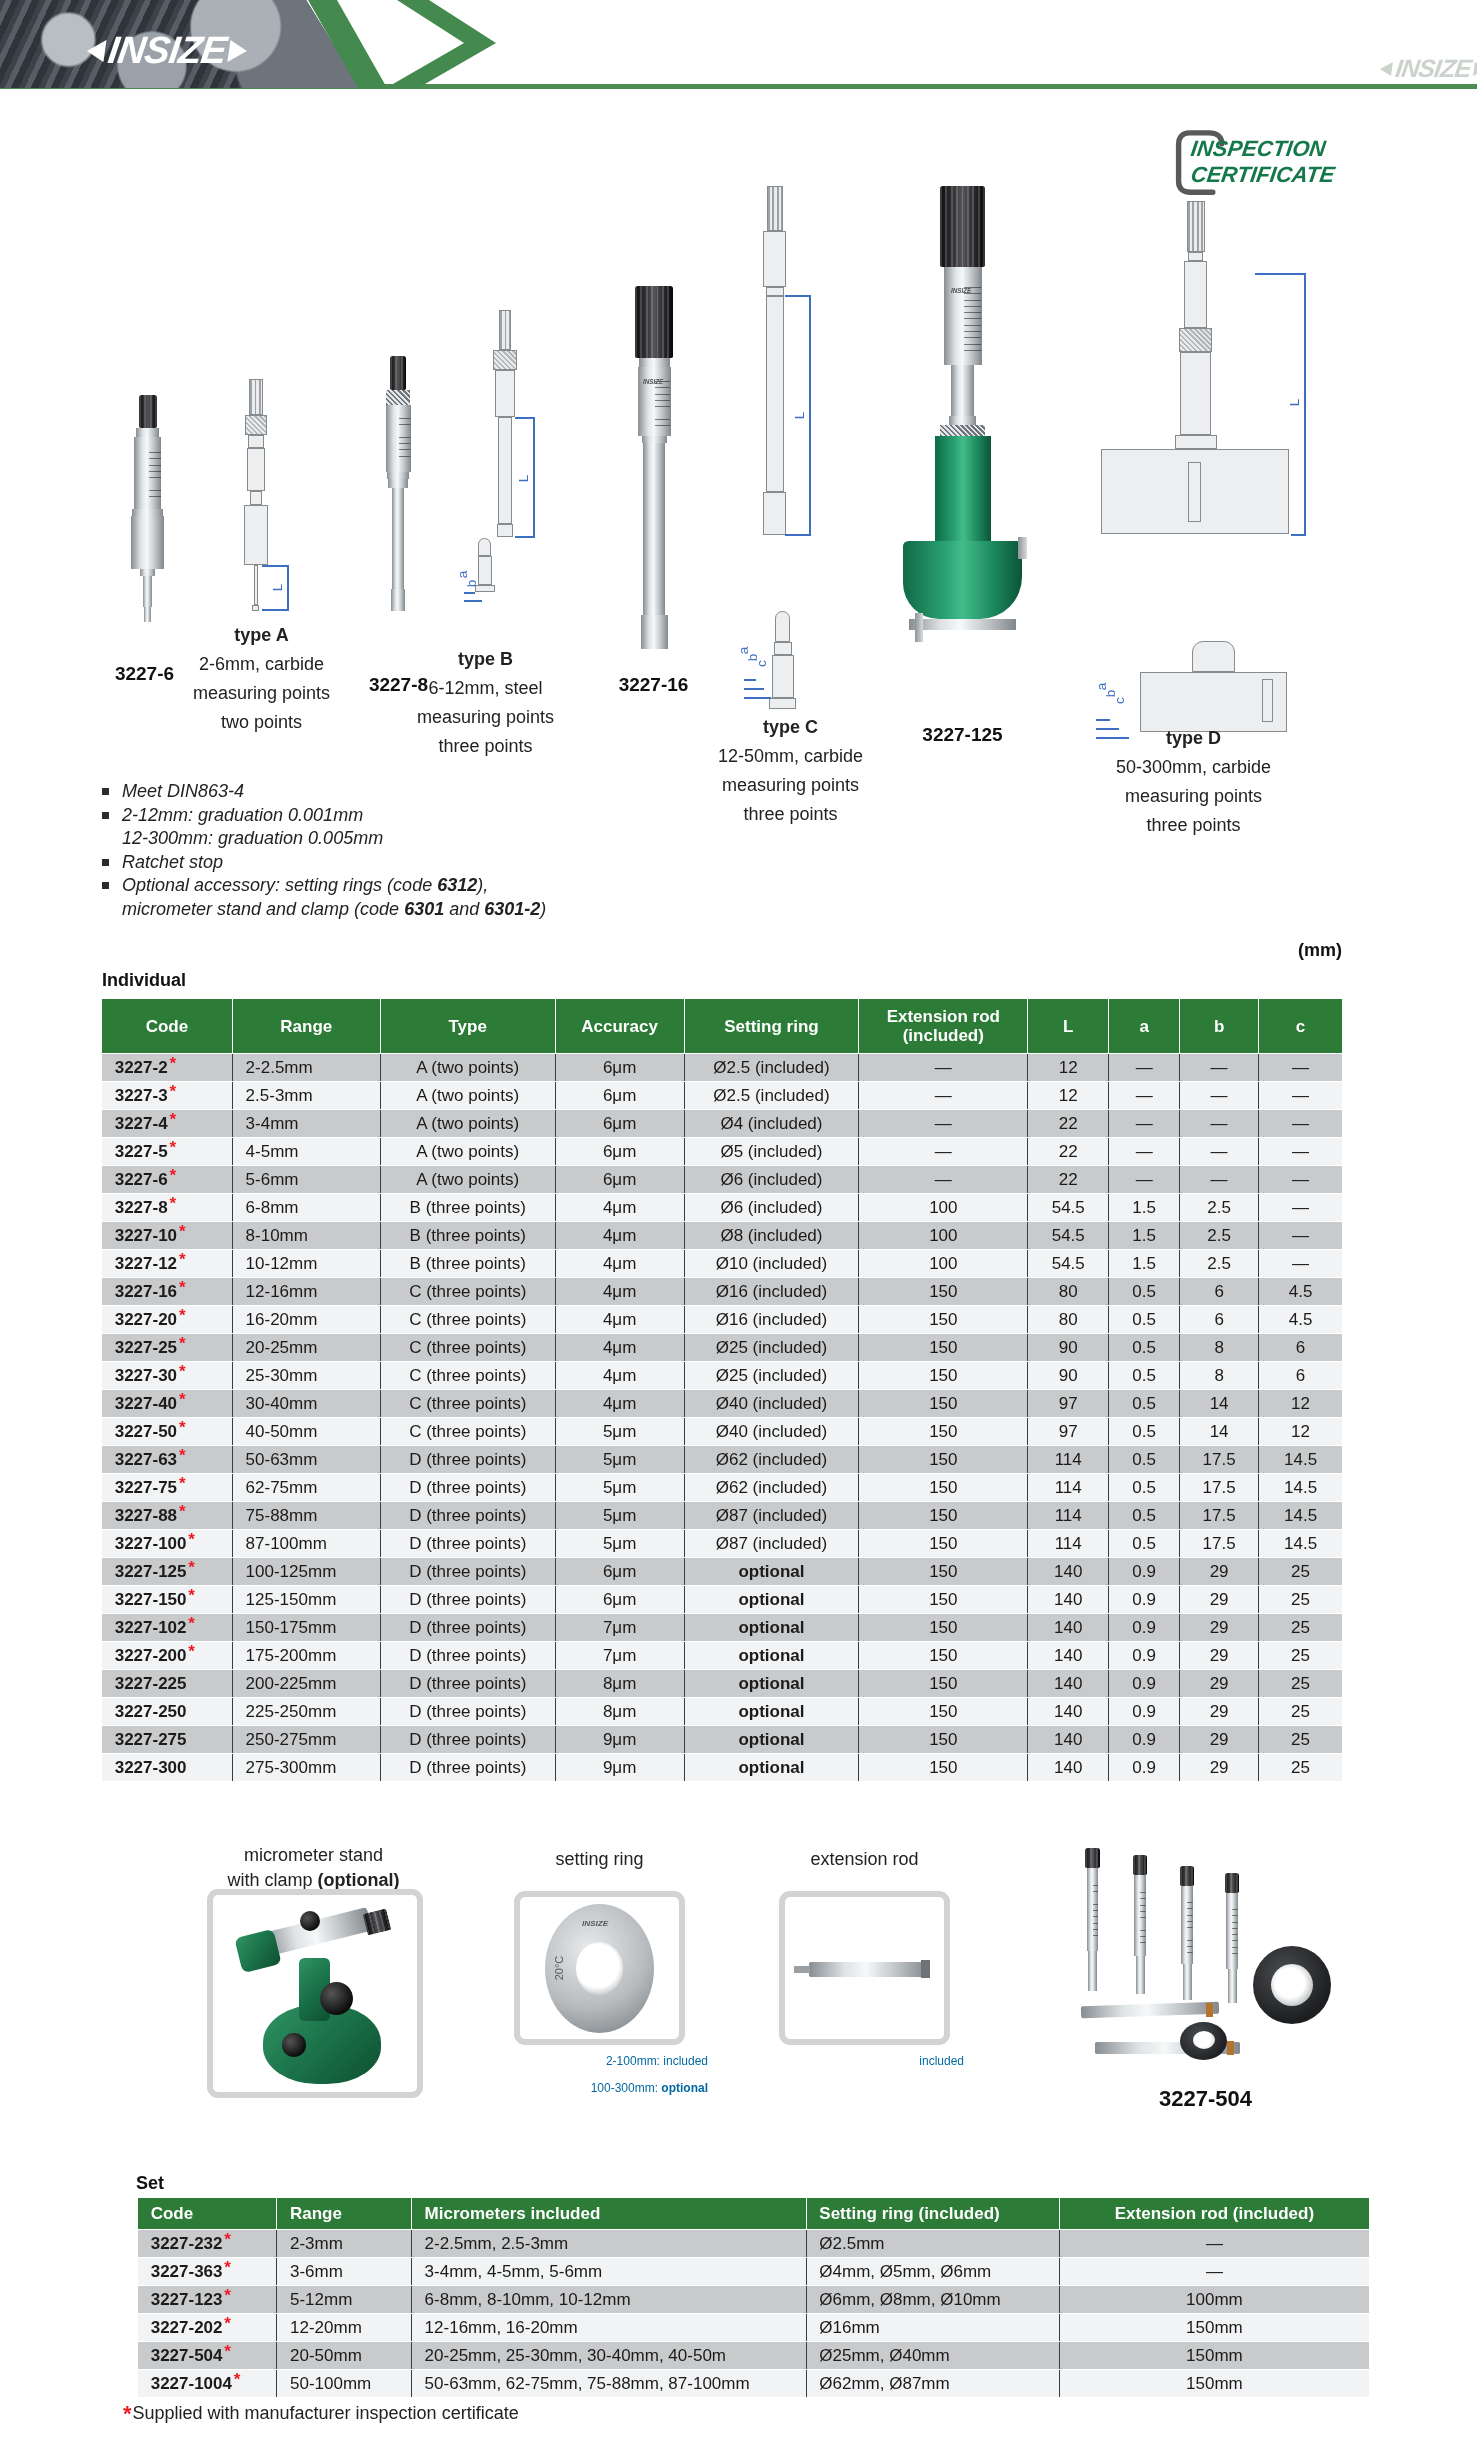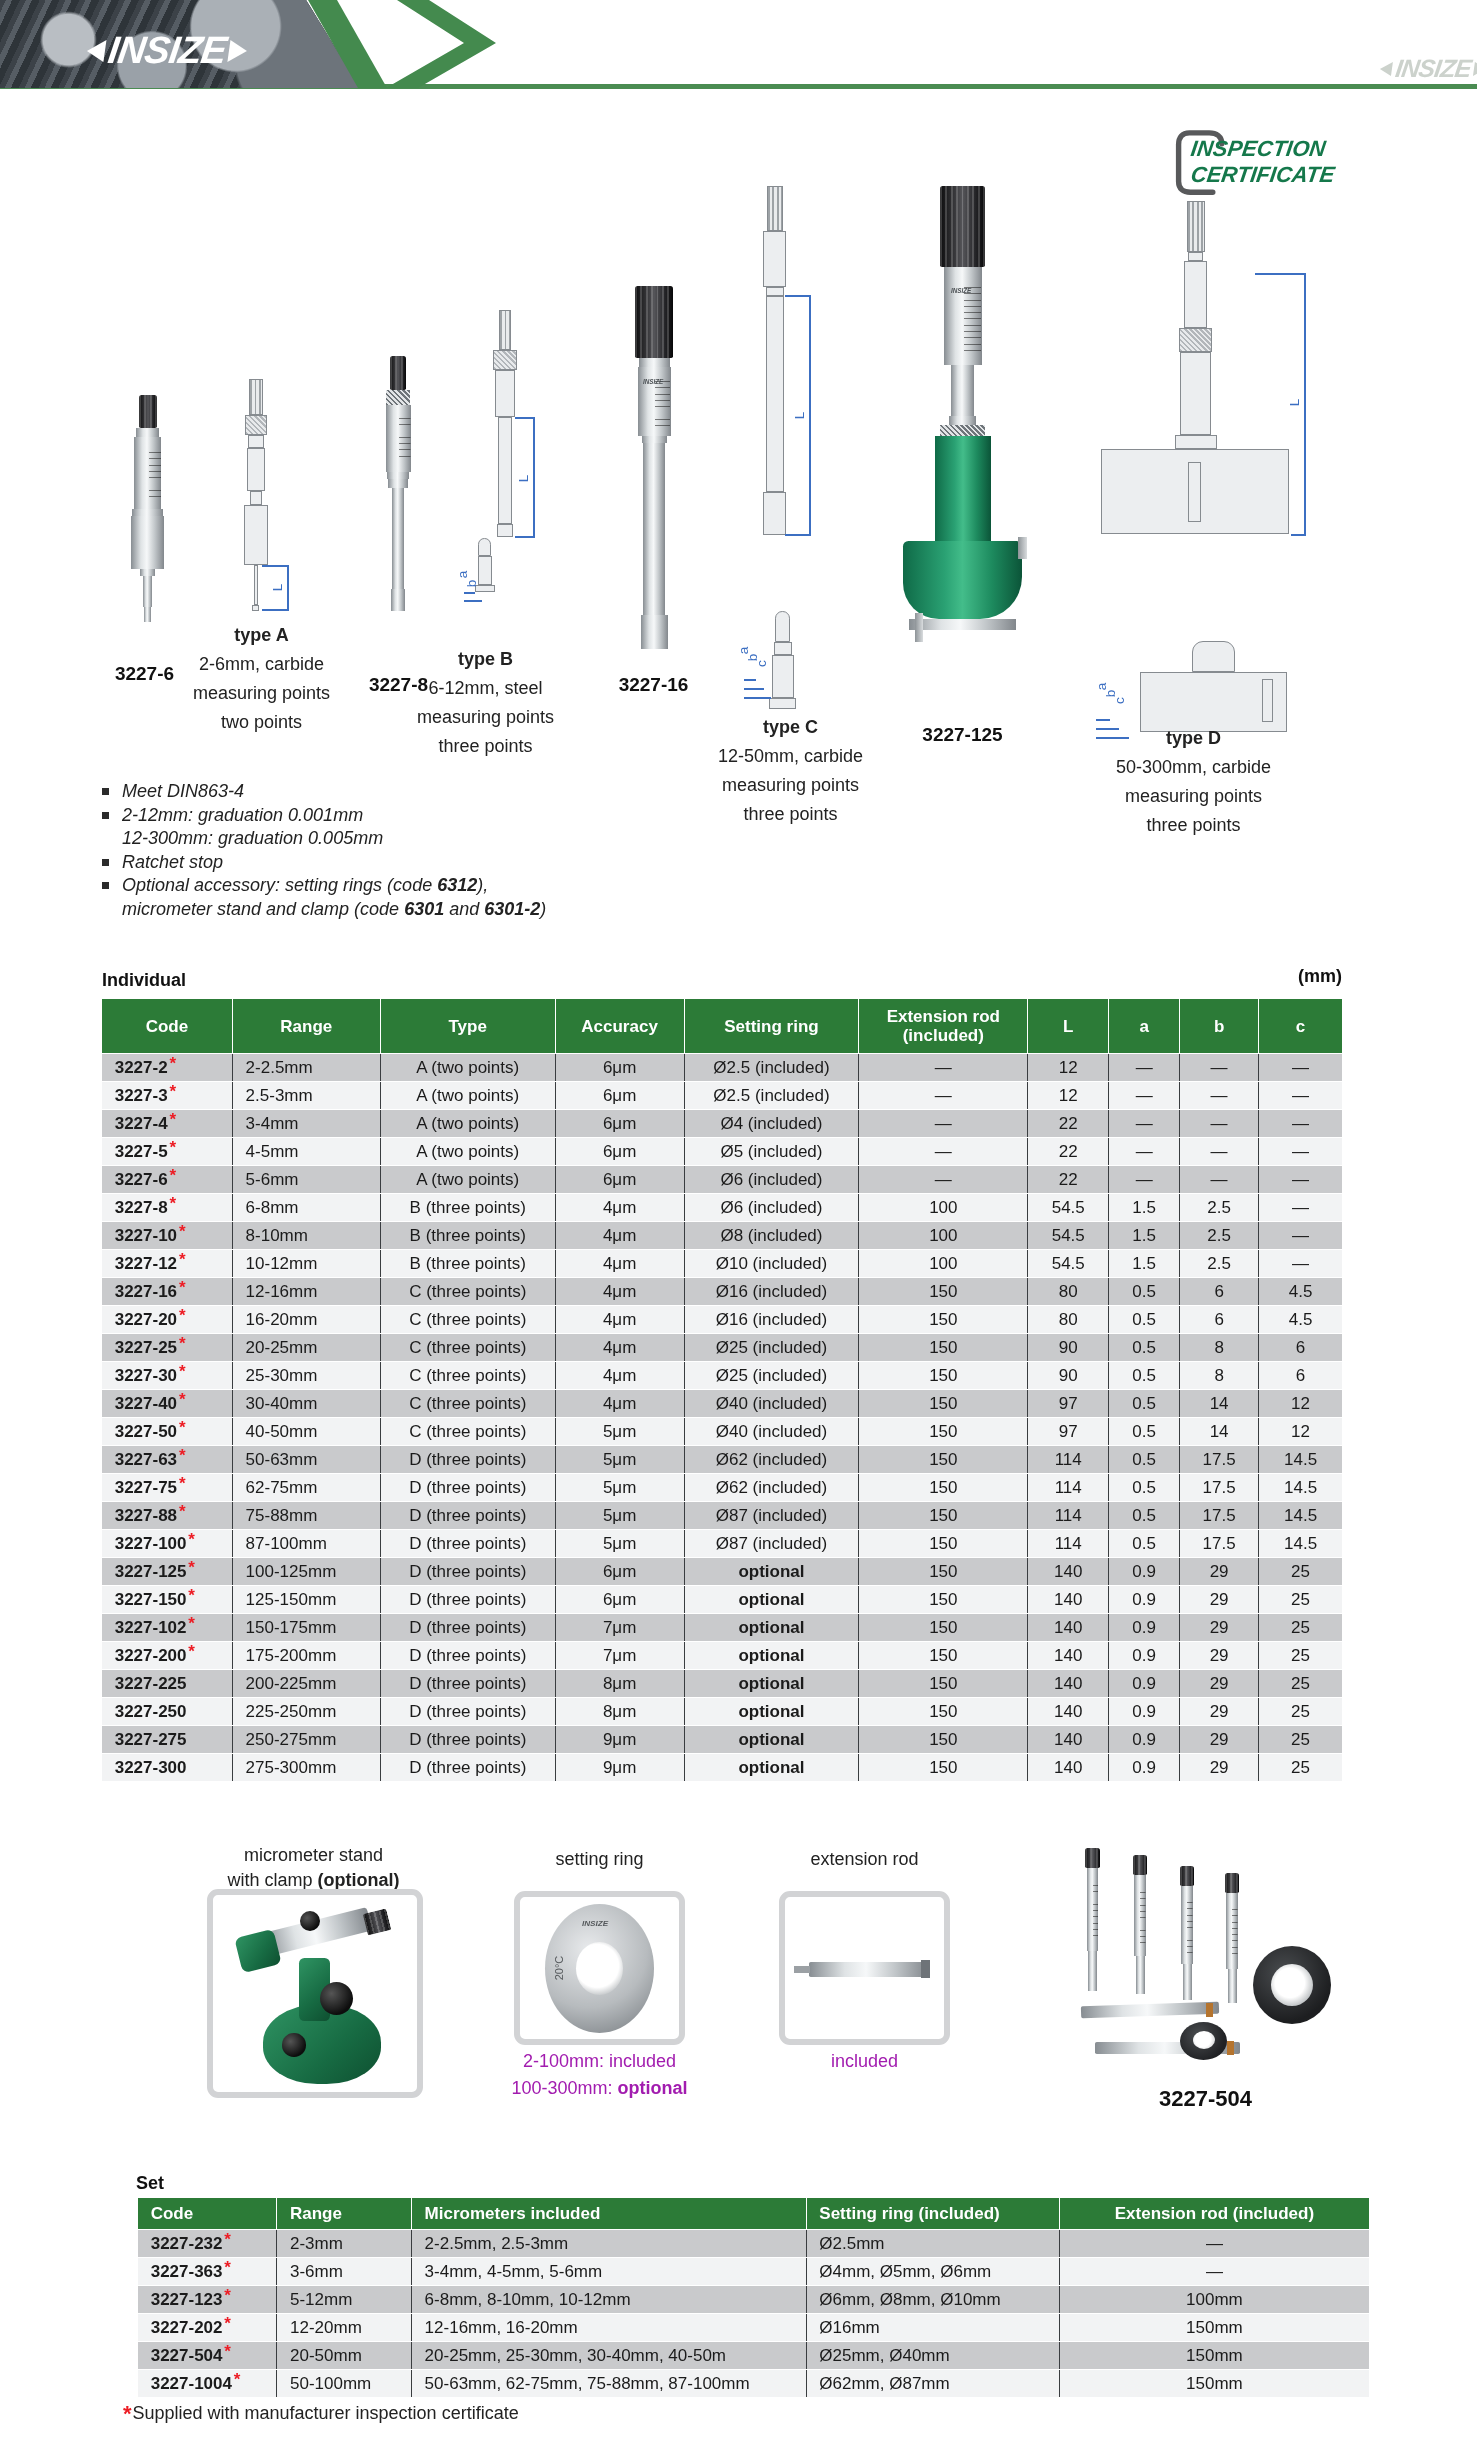--- a/index.html
+++ b/index.html
@@ -77,21 +77,21 @@
   .itrow .dc:first-child{border-left:none;justify-content:flex-start;padding-left:12.7px;}
   .itrow .dc.al{justify-content:flex-start;padding-left:12.7px;}
   .code-b{font-weight:bold;}
   .star{color:#ed1c24;font-weight:bold;font-size:17px;position:relative;top:-3.6px;margin-left:1.8px;}
   .it-c0{width:130px;}.it-c1{width:148px;}.it-c2{width:175px;}.it-c3{width:129px;}.it-c4{width:175px;}
   .it-c5{width:169px;}.it-c6{width:81px;}.it-c7{width:71px;}.it-c8{width:79px;}.it-c9{width:84px;}
   
   .alabel{position:absolute;text-align:center;font-size:18px;line-height:25px;color:#222;}
   .alabel b{font-weight:bold;}
   .pframe{position:absolute;background:#fff;border:6.3px solid #d2d3d5;border-radius:11px;box-sizing:border-box;}
-  .acap{position:absolute;text-align:center;font-size:18px;line-height:27px;color:#a21caf;}
+  .acap{position:absolute;text-align:right;font-size:12px;line-height:27px;color:#0369a1;}
   .setcode{position:absolute;font-size:22px;font-weight:bold;color:#111;}
   
   .stable{position:absolute;left:138px;top:2198px;width:1231px;}
   .sthead{display:flex;height:31px;background:#2c7b37;}
   .sthead .hc{display:flex;align-items:center;color:#fff;font-size:17px;font-weight:bold;
       border-left:1.8px solid #fff;box-sizing:border-box;padding-left:12.7px;}
   .sthead .hc:first-child{border-left:none;}
   .sthead .hc.ctr{justify-content:center;padding-left:0;}
   .strow{display:flex;height:27px;border-top:1.8px solid #fff;}
   .strow.dark{background:#c9cacc;} .strow.light{background:#f2f3f4;}
@@ -316,21 +316,21 @@
   <div class="features" id="features">
       <div class="feat"><span class="sq"></span><span>Meet DIN863-4</span></div>
       <div class="feat"><span class="sq"></span><span>2-12mm: graduation 0.001mm</span></div>
       <div class="feat"><span>12-300mm: graduation 0.005mm</span></div>
       <div class="feat"><span class="sq"></span><span>Ratchet stop</span></div>
       <div class="feat"><span class="sq"></span><span>Optional accessory: setting rings (code </span><b>6312</b><span>),</span></div>
       <div class="feat"><span>micrometer stand and clamp (code </span><b>6301</b><span> and </span><b>6301-2</b><span>)</span></div>
     </div>
 
   <div class="sec-label" style="left:102px;top:970px">Individual</div>
-  <div class="unit-label" style="left:1267px;top:966px;width:75px;text-align:right">(mm)</div>
+  <div class="unit-label" style="left:1267px;top:940px;width:75px;text-align:right">(mm)</div>
   <div class="itable" id="itable">
       <div class="ithead">
         <div class="hc it-c0">
           <span>Code</span>
         </div>
         <div class="hc it-c1">
           <span>Range</span>
         </div>
         <div class="hc it-c2">
           <span>Type</span>

